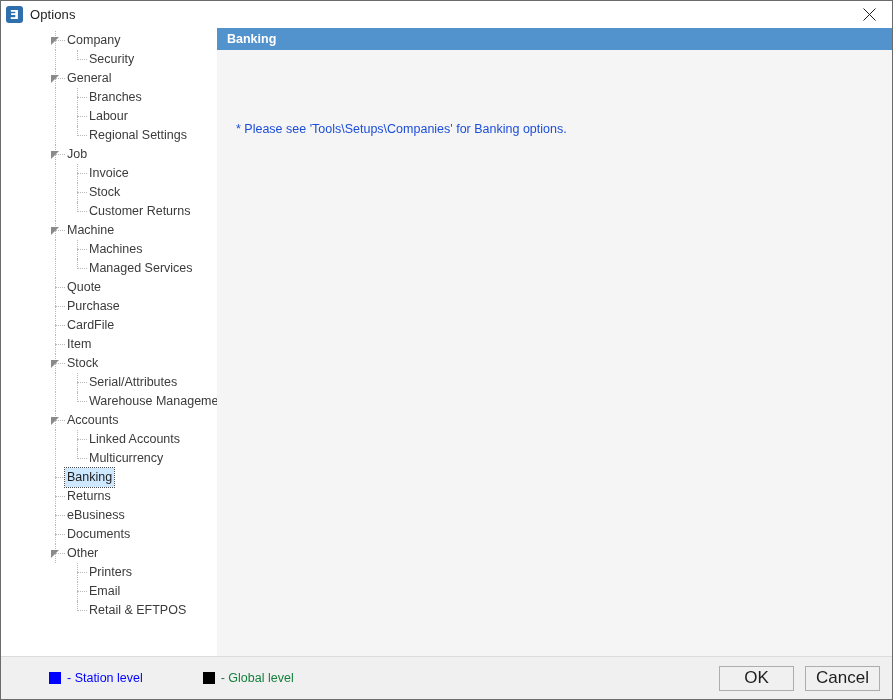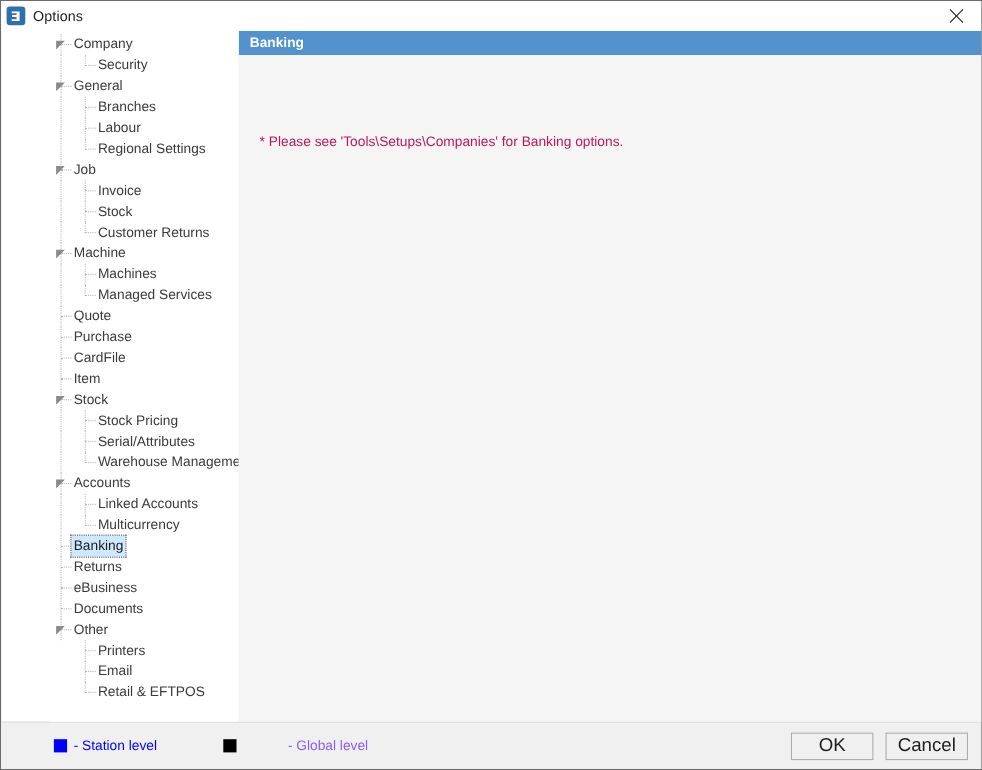--- a/index.html
+++ b/index.html
@@ -199,21 +199,21 @@
   }
   #content-main {
     flex: 1 1 auto;
     background: #f5f5f5;
     position: relative;
   }
   #notice-text {
     position: absolute;
     left: 19px;
     top: 72px;
-    color: #be185d;
+    color: #1d4ed8;
     font-size: 12.5px;
     font-family: "Liberation Sans", sans-serif;
     white-space: nowrap;
   }
 
   
   #footer {
     height: 43px;
     min-height: 43px;
     background: #f0f0f0;
@@ -238,21 +238,21 @@
   }
   .swatch {
     width: 12px;
     height: 12px;
     margin-right: 6px;
     flex: 0 0 auto;
   }
   .legend-item.station .swatch { background: #0000ff; }
   .legend-item.station .legend-label { color: #0000ff; }
   .legend-item.global .swatch { background: #000000; }
-  .legend-item.global .legend-label { color: #8b5cf6; margin-left: 41px; }
+  .legend-item.global .legend-label { color: #15803d; }
 
   #buttons {
     display: flex;
     gap: 11px;
     flex: 0 0 auto;
   }
   .dlg-button {
     width: 75px;
     height: 25px;
     background: #f0f0f0;
@@ -299,21 +299,20 @@
         <div class="node lvl1"><div class="vline roottrunk"></div><div class="vline trunk"></div><div class="hline stub"></div><span class="label">Stock</span></div>
         <div class="node lvl1"><div class="vline roottrunk"></div><div class="vline trunk last"></div><div class="hline stub"></div><span class="label">Customer Returns</span></div>
         <div class="node lvl0"><div class="vline trunk"></div><div class="hline stub"></div><div class="expander"></div><span class="label">Machine</span></div>
         <div class="node lvl1"><div class="vline roottrunk"></div><div class="vline trunk"></div><div class="hline stub"></div><span class="label">Machines</span></div>
         <div class="node lvl1"><div class="vline roottrunk"></div><div class="vline trunk last"></div><div class="hline stub"></div><span class="label">Managed Services</span></div>
         <div class="node lvl0"><div class="vline trunk"></div><div class="hline stub"></div><span class="label">Quote</span></div>
         <div class="node lvl0"><div class="vline trunk"></div><div class="hline stub"></div><span class="label">Purchase</span></div>
         <div class="node lvl0"><div class="vline trunk"></div><div class="hline stub"></div><span class="label">CardFile</span></div>
         <div class="node lvl0"><div class="vline trunk"></div><div class="hline stub"></div><span class="label">Item</span></div>
         <div class="node lvl0"><div class="vline trunk"></div><div class="hline stub"></div><div class="expander"></div><span class="label">Stock</span></div>
-        <div class="node lvl1"><div class="vline roottrunk"></div><div class="vline trunk"></div><div class="hline stub"></div><span class="label">Stock Pricing</span></div>
         <div class="node lvl1"><div class="vline roottrunk"></div><div class="vline trunk"></div><div class="hline stub"></div><span class="label">Serial/Attributes</span></div>
         <div class="node lvl1"><div class="vline roottrunk"></div><div class="vline trunk last"></div><div class="hline stub"></div><span class="label">Warehouse Management</span></div>
         <div class="node lvl0"><div class="vline trunk"></div><div class="hline stub"></div><div class="expander"></div><span class="label">Accounts</span></div>
         <div class="node lvl1"><div class="vline roottrunk"></div><div class="vline trunk"></div><div class="hline stub"></div><span class="label">Linked Accounts</span></div>
         <div class="node lvl1"><div class="vline roottrunk"></div><div class="vline trunk last"></div><div class="hline stub"></div><span class="label">Multicurrency</span></div>
         <div class="node lvl0 selected"><div class="vline trunk"></div><div class="hline stub"></div><span class="label">Banking</span></div>
         <div class="node lvl0"><div class="vline trunk"></div><div class="hline stub"></div><span class="label">Returns</span></div>
         <div class="node lvl0"><div class="vline trunk"></div><div class="hline stub"></div><span class="label">eBusiness</span></div>
         <div class="node lvl0"><div class="vline trunk"></div><div class="hline stub"></div><span class="label">Documents</span></div>
         <div class="node lvl0"><div class="vline trunk"></div><div class="hline stub"></div><div class="expander"></div><span class="label">Other</span></div>

